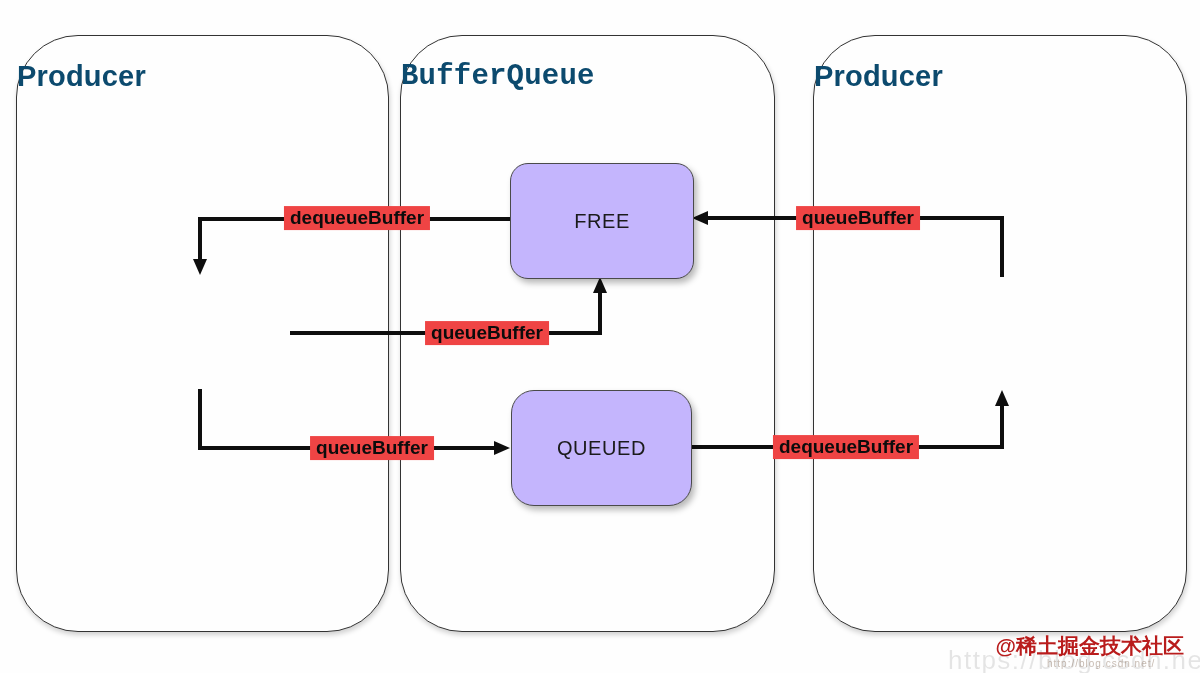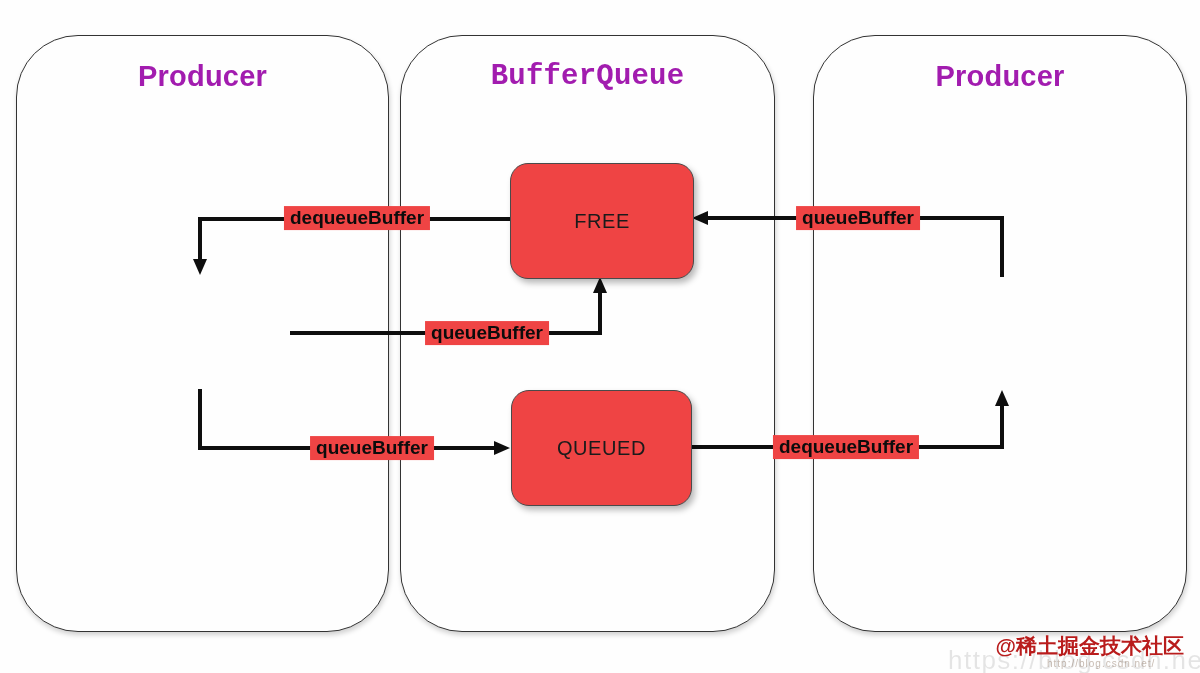--- a/index.html
+++ b/index.html
@@ -10,37 +10,37 @@
   
   .container{
     position:absolute;top:35px;height:595px;width:371px;
     background:#fefefe;border:1.6px solid #333;border-radius:62px;
     box-shadow:1px 3px 5px rgba(0,0,0,0.18);
   }
   .container.producer{left:16px;}
   .container.bufferqueue{left:400px;width:373px;font-family:Liberation Mono, monospace;}
   .container.consumer{left:813px;width:372px;}
   .container .title{
-    margin-top:24px;text-align:center;font-size:29px;font-weight:700;color:#a21caf;
+    margin-top:24px;font-size:29px;font-weight:700;color:#0c4a6e;
     letter-spacing:0.2px;
   }
   
   svg.arrows{position:absolute;left:0;top:0;z-index:3;pointer-events:none;}
   svg.arrows path{stroke:#0e0e0e;stroke-width:4;fill:none;}
   svg.arrows polygon{fill:#0e0e0e;}
   
   .state{
-    position:absolute;z-index:4;background:#ef4444;border:1.6px solid #4a4a4a;border-radius:18px;
+    position:absolute;z-index:4;background:#c4b5fd;border:1.6px solid #4a4a4a;border-radius:18px;
     box-shadow:3px 4px 6px rgba(0,0,0,0.28);
     display:flex;align-items:center;justify-content:center;
     font-size:20px;color:#1b1b1b;letter-spacing:0.6px;
   }
   .state.dequeued{left:112px;top:276px;width:178px;height:113px;}
   .state.free{left:510px;top:163px;width:182px;height:114px;}
-  .state.queued{left:511px;top:390px;width:179px;height:114px;}
+  .state.queued{left:511px;top:390px;width:179px;height:114px;border-radius:23px;}
   .state.acquired{left:912px;top:277px;width:183px;height:113px;}
   
   .edge-label{
     position:absolute;z-index:5;transform:translate(-50%,-50%);
     background:#ef4444;padding:1px 6px;white-space:nowrap;
     font-size:19px;font-weight:700;color:#0c0c0c;line-height:1.15;
   }
   .edge-label.e0{left:357px;top:218px;}
   .edge-label.e1{left:487px;top:333px;}
   .edge-label.e2{left:372px;top:448px;}

